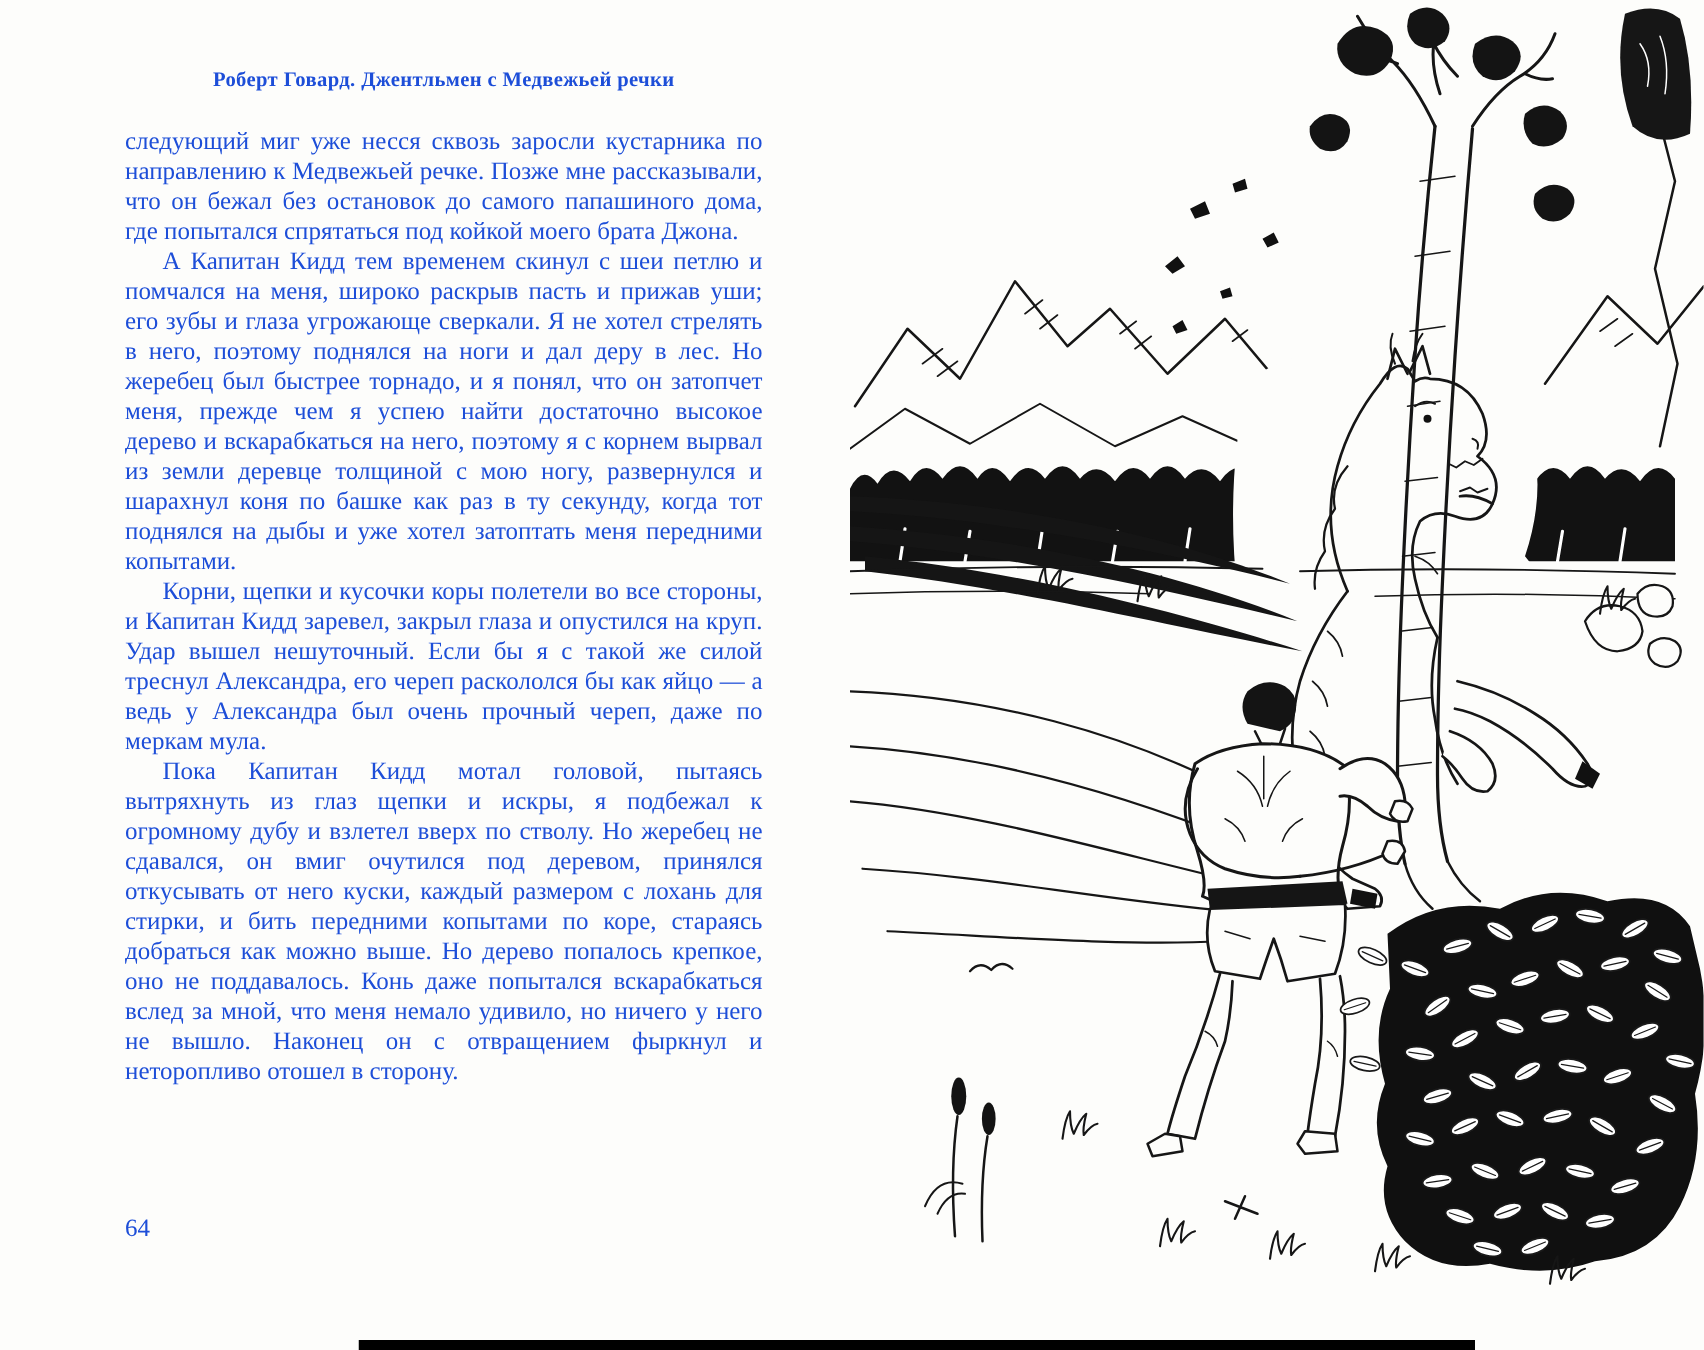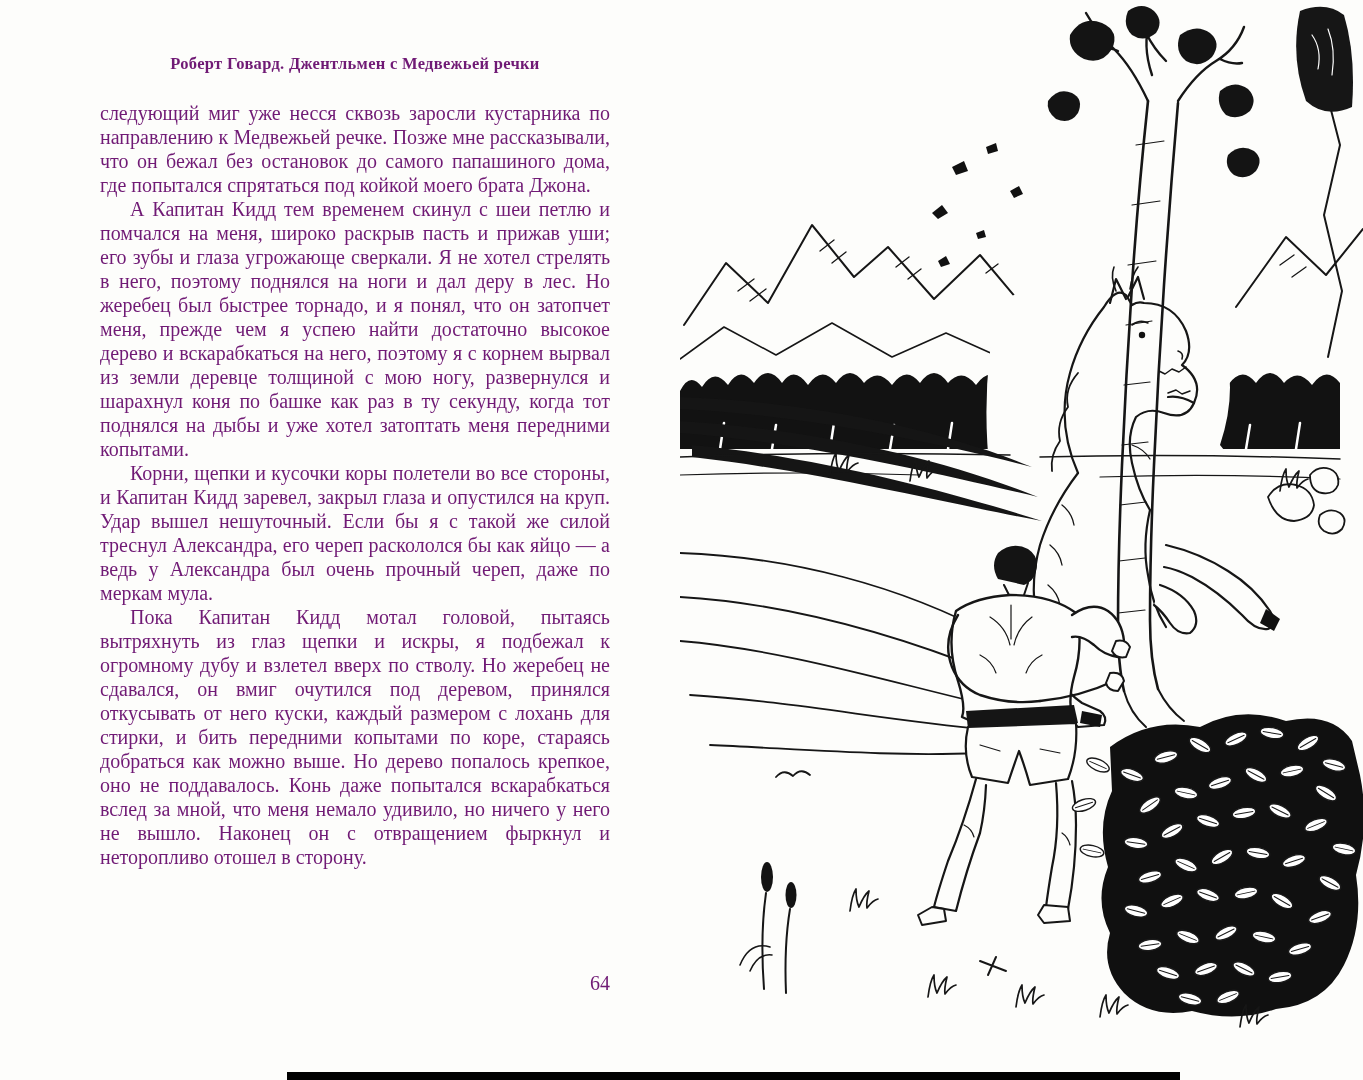--- a/index.html
+++ b/index.html
@@ -1,21 +1,21 @@
 <!DOCTYPE html>
 <html lang="ru"><head>
 <meta charset="utf-8">
 <style>
   html,body{margin:0;padding:0;}
   .page{
     position:relative;
     width:1363px;height:1080px;
     background:#fdfdfb;
     font-family:"Liberation Serif","DejaVu Serif",serif;
-    color:#701a75;
+    color:#1d4ed8;
     overflow:hidden;
   }
   .text-col{
     position:absolute;
     left:100px;top:54px;width:510px;
   }
   .running-header{
     text-align:center;
     font-weight:bold;
     font-size:16.5px;
@@ -26,21 +26,21 @@
     margin:0;
     font-size:20px;
     line-height:24px;
     text-align:justify;
     hyphens:auto;
   }
   .body-text p.indent{ text-indent:30px; }
   .page-number{
     position:absolute;
     left:100px;width:510px;top:972px;
-    text-align:right;
+    text-align:left;
     font-size:20px;
   }
   .illustration{
     position:absolute;
     left:680px;top:5px;
     width:683px;height:1040px;
   }
   .scan-bar{
     position:absolute;
     left:287px;top:1072px;width:893px;height:8px;

